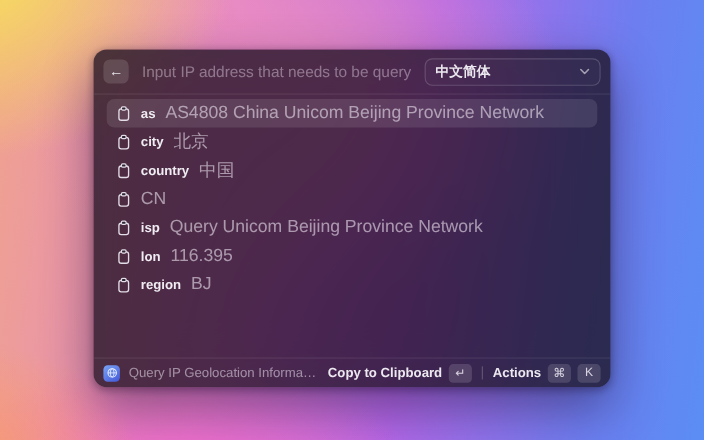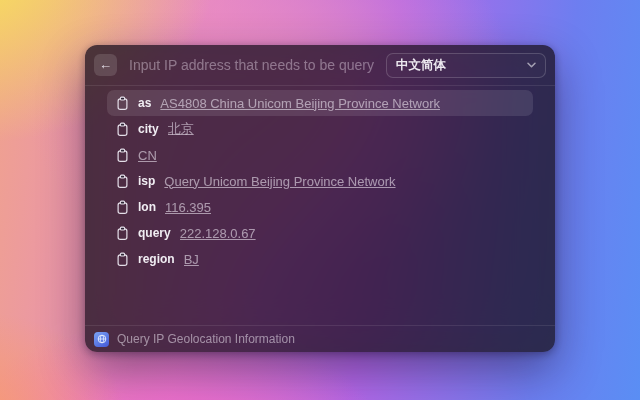--- a/index.html
+++ b/index.html
@@ -23,26 +23,26 @@
     font-family:"Liberation Sans", sans-serif;}
   .search-input{flex:1;background:transparent;border:none;outline:none;
     font-size:14px;color:#ece8ef;font-family:"Liberation Sans", sans-serif;min-width:0;}
   .search-input::placeholder{color:rgba(235,225,238,0.42);}
   .dropdown{flex:0 0 160px;width:160px;height:25px;border:1px solid rgba(255,255,255,0.17);
     border-radius:7px;display:flex;align-items:center;justify-content:space-between;
     padding:0 9px;box-sizing:border-box;cursor:pointer;background:rgba(255,255,255,0.02);}
   .dropdown .val{font-size:12.5px;font-weight:bold;color:#ece8ef;}
   .divider{height:1px;flex:0 0 1px;background:rgba(255,255,255,0.09);}
   .list{flex:1;padding:4px 0 2px;display:flex;flex-direction:column;}
-  .row{height:26px;flex:0 0 26px;margin:0 22px;border-radius:7px;display:flex;
+  .row{height:26px;flex:0 0 26px;margin:0 12px;border-radius:7px;display:flex;
     align-items:center;gap:9px;padding:0 9px;cursor:pointer;}
   .row.selected{background:rgba(255,255,255,0.10);}
   .row .label{font-size:12px;font-weight:bold;color:#f0edf2;white-space:nowrap;}
-  .row .value{font-size:13px;color:rgba(230,222,234,0.62);white-space:nowrap;
-    overflow:hidden;text-overflow:ellipsis;text-decoration:underline;}
+  .row .value{font-size:16px;color:rgba(230,222,234,0.62);white-space:nowrap;
+    overflow:hidden;text-overflow:ellipsis;}
   .clip-icon{flex:0 0 13px;display:flex;align-items:center;}
   .footer{height:26px;flex:0 0 26px;display:flex;align-items:center;padding:0 9px;gap:8px;}
   .app-icon{width:15px;height:15px;border-radius:4px;flex:0 0 15px;
     background:linear-gradient(145deg,#7ba4f4,#4257d8);display:flex;align-items:center;
     justify-content:center;}
   .footer-title{font-size:12px;color:rgba(235,228,238,0.55);flex:1;white-space:nowrap;
     overflow:hidden;text-overflow:ellipsis;}
   .footer-right{display:flex;align-items:center;gap:6px;}
   .f-action{font-size:12px;font-weight:bold;color:#ece8ef;cursor:pointer;white-space:nowrap;}
   .key{min-width:13px;height:17px;padding:0 4px;border-radius:4px;
@@ -92,20 +92,30 @@
     <span class="label">city</span>
     <span class="value">北京</span>
   </div>
         <div class="row">
     <span class="clip-icon">
       <svg width="13" height="15" viewBox="0 0 16 18">
         <rect x="2.6" y="3.4" width="10.8" height="12.8" rx="2.6" fill="none" stroke="#e3dde7" stroke-width="1.5"></rect>
         <rect x="5.4" y="1.1" width="5.2" height="3.6" rx="1.3" fill="#2e2535" stroke="#e3dde7" stroke-width="1.4"></rect>
       </svg>
     </span>
+    <span class="label">country</span>
+    <span class="value">中国</span>
+  </div>
+        <div class="row">
+    <span class="clip-icon">
+      <svg width="13" height="15" viewBox="0 0 16 18">
+        <rect x="2.6" y="3.4" width="10.8" height="12.8" rx="2.6" fill="none" stroke="#e3dde7" stroke-width="1.5"></rect>
+        <rect x="5.4" y="1.1" width="5.2" height="3.6" rx="1.3" fill="#2e2535" stroke="#e3dde7" stroke-width="1.4"></rect>
+      </svg>
+    </span>
     <span class="value">CN</span>
   </div>
         <div class="row">
     <span class="clip-icon">
       <svg width="13" height="15" viewBox="0 0 16 18">
         <rect x="2.6" y="3.4" width="10.8" height="12.8" rx="2.6" fill="none" stroke="#e3dde7" stroke-width="1.5"></rect>
         <rect x="5.4" y="1.1" width="5.2" height="3.6" rx="1.3" fill="#2e2535" stroke="#e3dde7" stroke-width="1.4"></rect>
       </svg>
     </span>
     <span class="label">isp</span>
@@ -121,42 +131,40 @@
     <span class="label">lon</span>
     <span class="value">116.395</span>
   </div>
         <div class="row">
     <span class="clip-icon">
       <svg width="13" height="15" viewBox="0 0 16 18">
         <rect x="2.6" y="3.4" width="10.8" height="12.8" rx="2.6" fill="none" stroke="#e3dde7" stroke-width="1.5"></rect>
         <rect x="5.4" y="1.1" width="5.2" height="3.6" rx="1.3" fill="#2e2535" stroke="#e3dde7" stroke-width="1.4"></rect>
       </svg>
     </span>
-    <span class="label">query</span>
-    <span class="value">222.128.0.67</span>
-  </div>
-        <div class="row">
-    <span class="clip-icon">
-      <svg width="13" height="15" viewBox="0 0 16 18">
-        <rect x="2.6" y="3.4" width="10.8" height="12.8" rx="2.6" fill="none" stroke="#e3dde7" stroke-width="1.5"></rect>
-        <rect x="5.4" y="1.1" width="5.2" height="3.6" rx="1.3" fill="#2e2535" stroke="#e3dde7" stroke-width="1.4"></rect>
-      </svg>
-    </span>
     <span class="label">region</span>
     <span class="value">BJ</span>
   </div>
       </div>
 
     <div class="divider"></div>
 
     <div class="footer">
       <div class="app-icon">
         <svg width="10" height="10" viewBox="0 0 12 12">
           <circle cx="6" cy="6" r="4.6" fill="none" stroke="#eaf1ff" stroke-width="1.1"></circle>
           <ellipse cx="6" cy="6" rx="2" ry="4.6" fill="none" stroke="#eaf1ff" stroke-width="0.9"></ellipse>
           <line x1="1.4" y1="6" x2="10.6" y2="6" stroke="#eaf1ff" stroke-width="0.9"></line>
         </svg>
       </div>
       <span class="footer-title">Query IP Geolocation Information</span>
+      <div class="footer-right">
+        <span class="f-action">Copy to Clipboard</span>
+        <span class="key">↵</span>
+        <span class="vsep"></span>
+        <span class="f-action">Actions</span>
+        <span class="key">⌘</span>
+        <span class="key">K</span>
+      </div>
     </div>
 
   </div>
 </div>
 
 </body></html>

